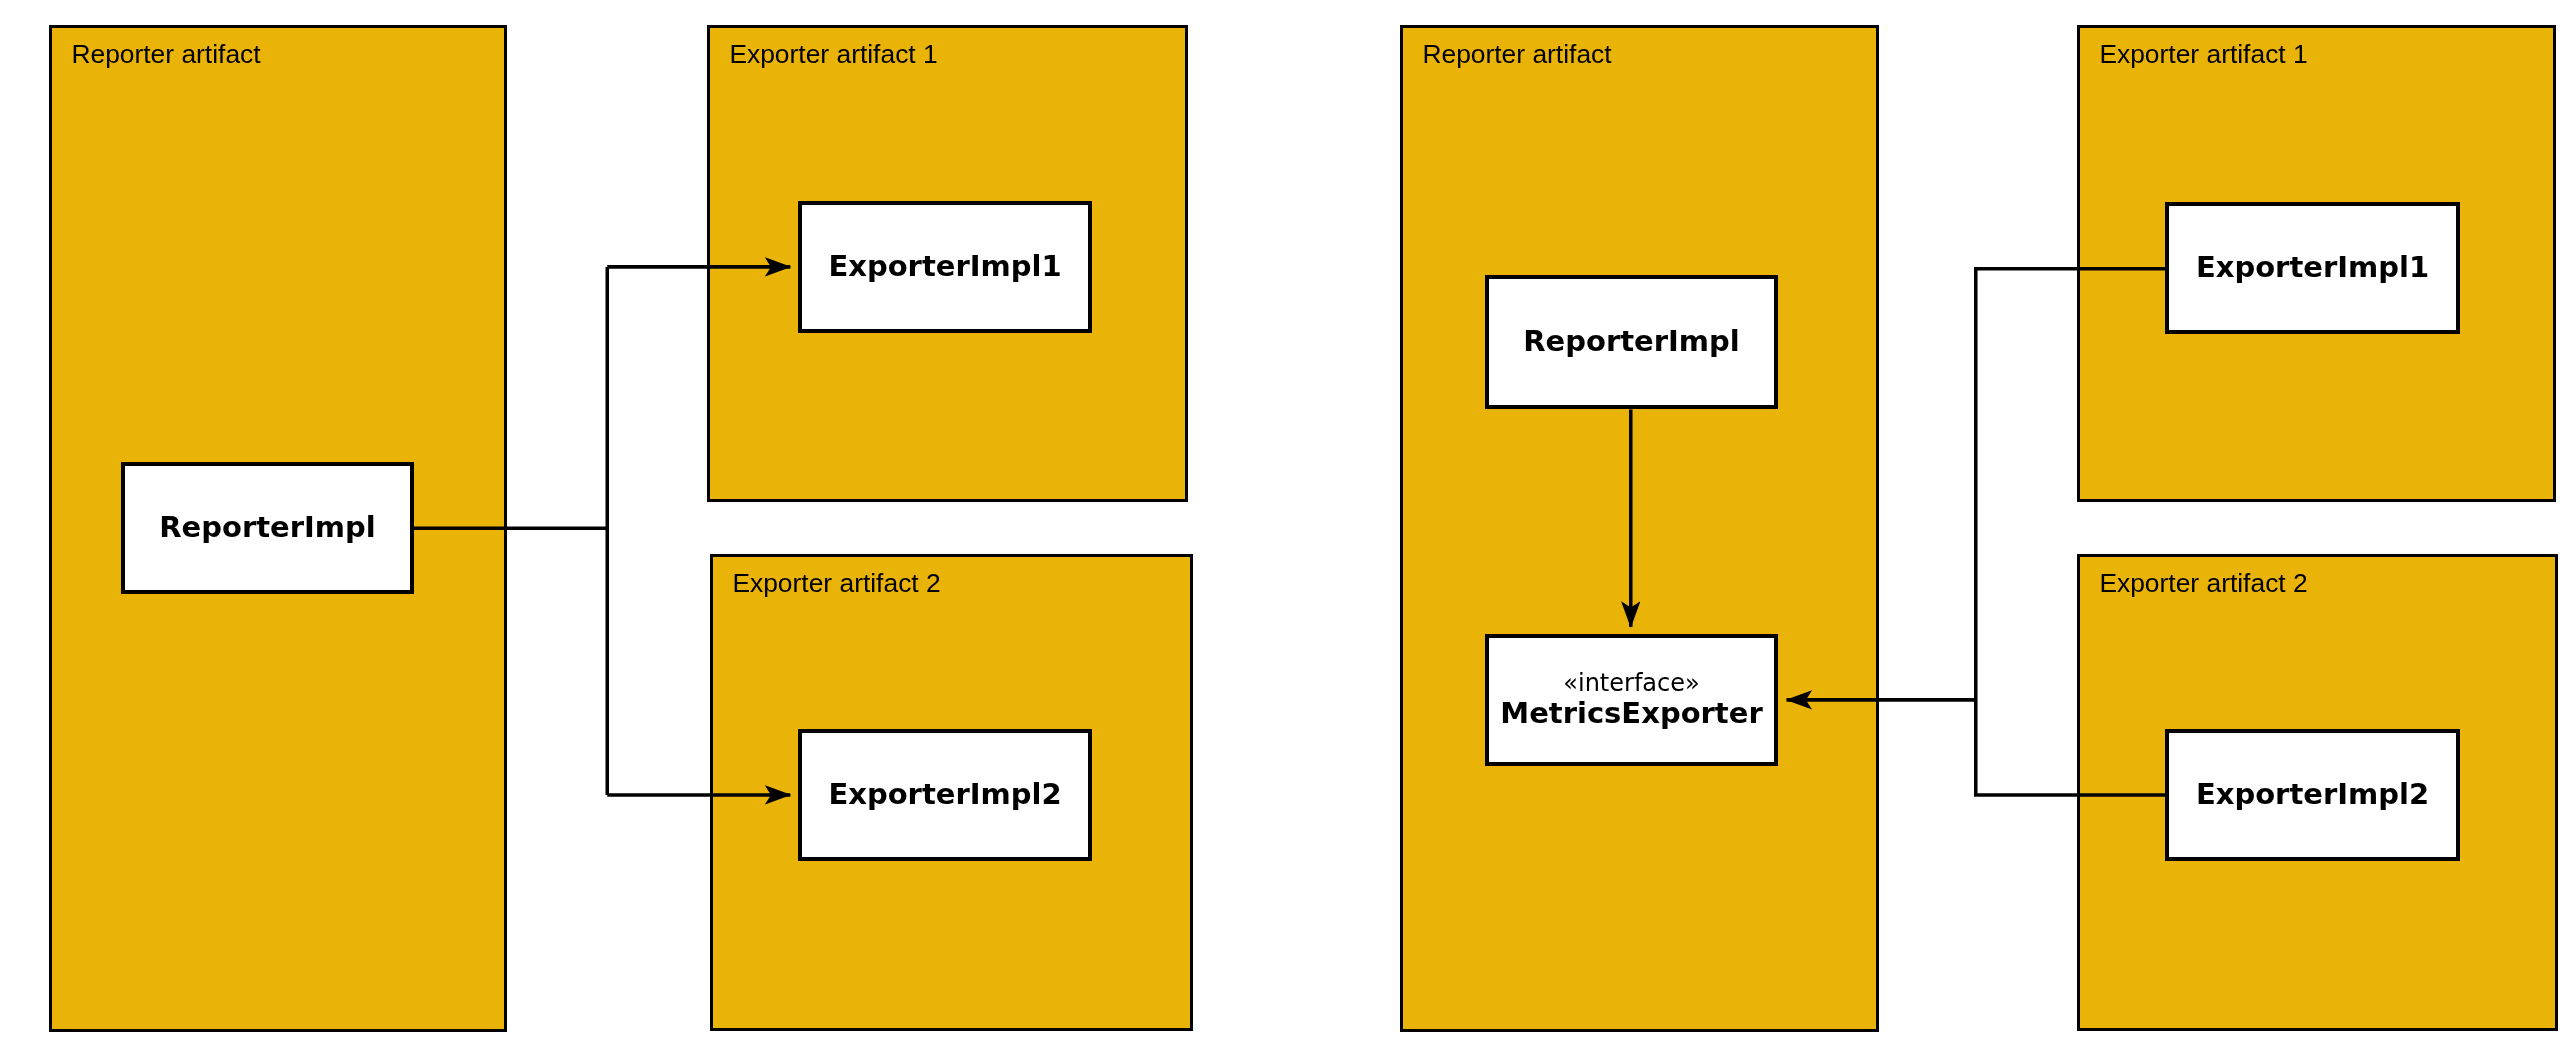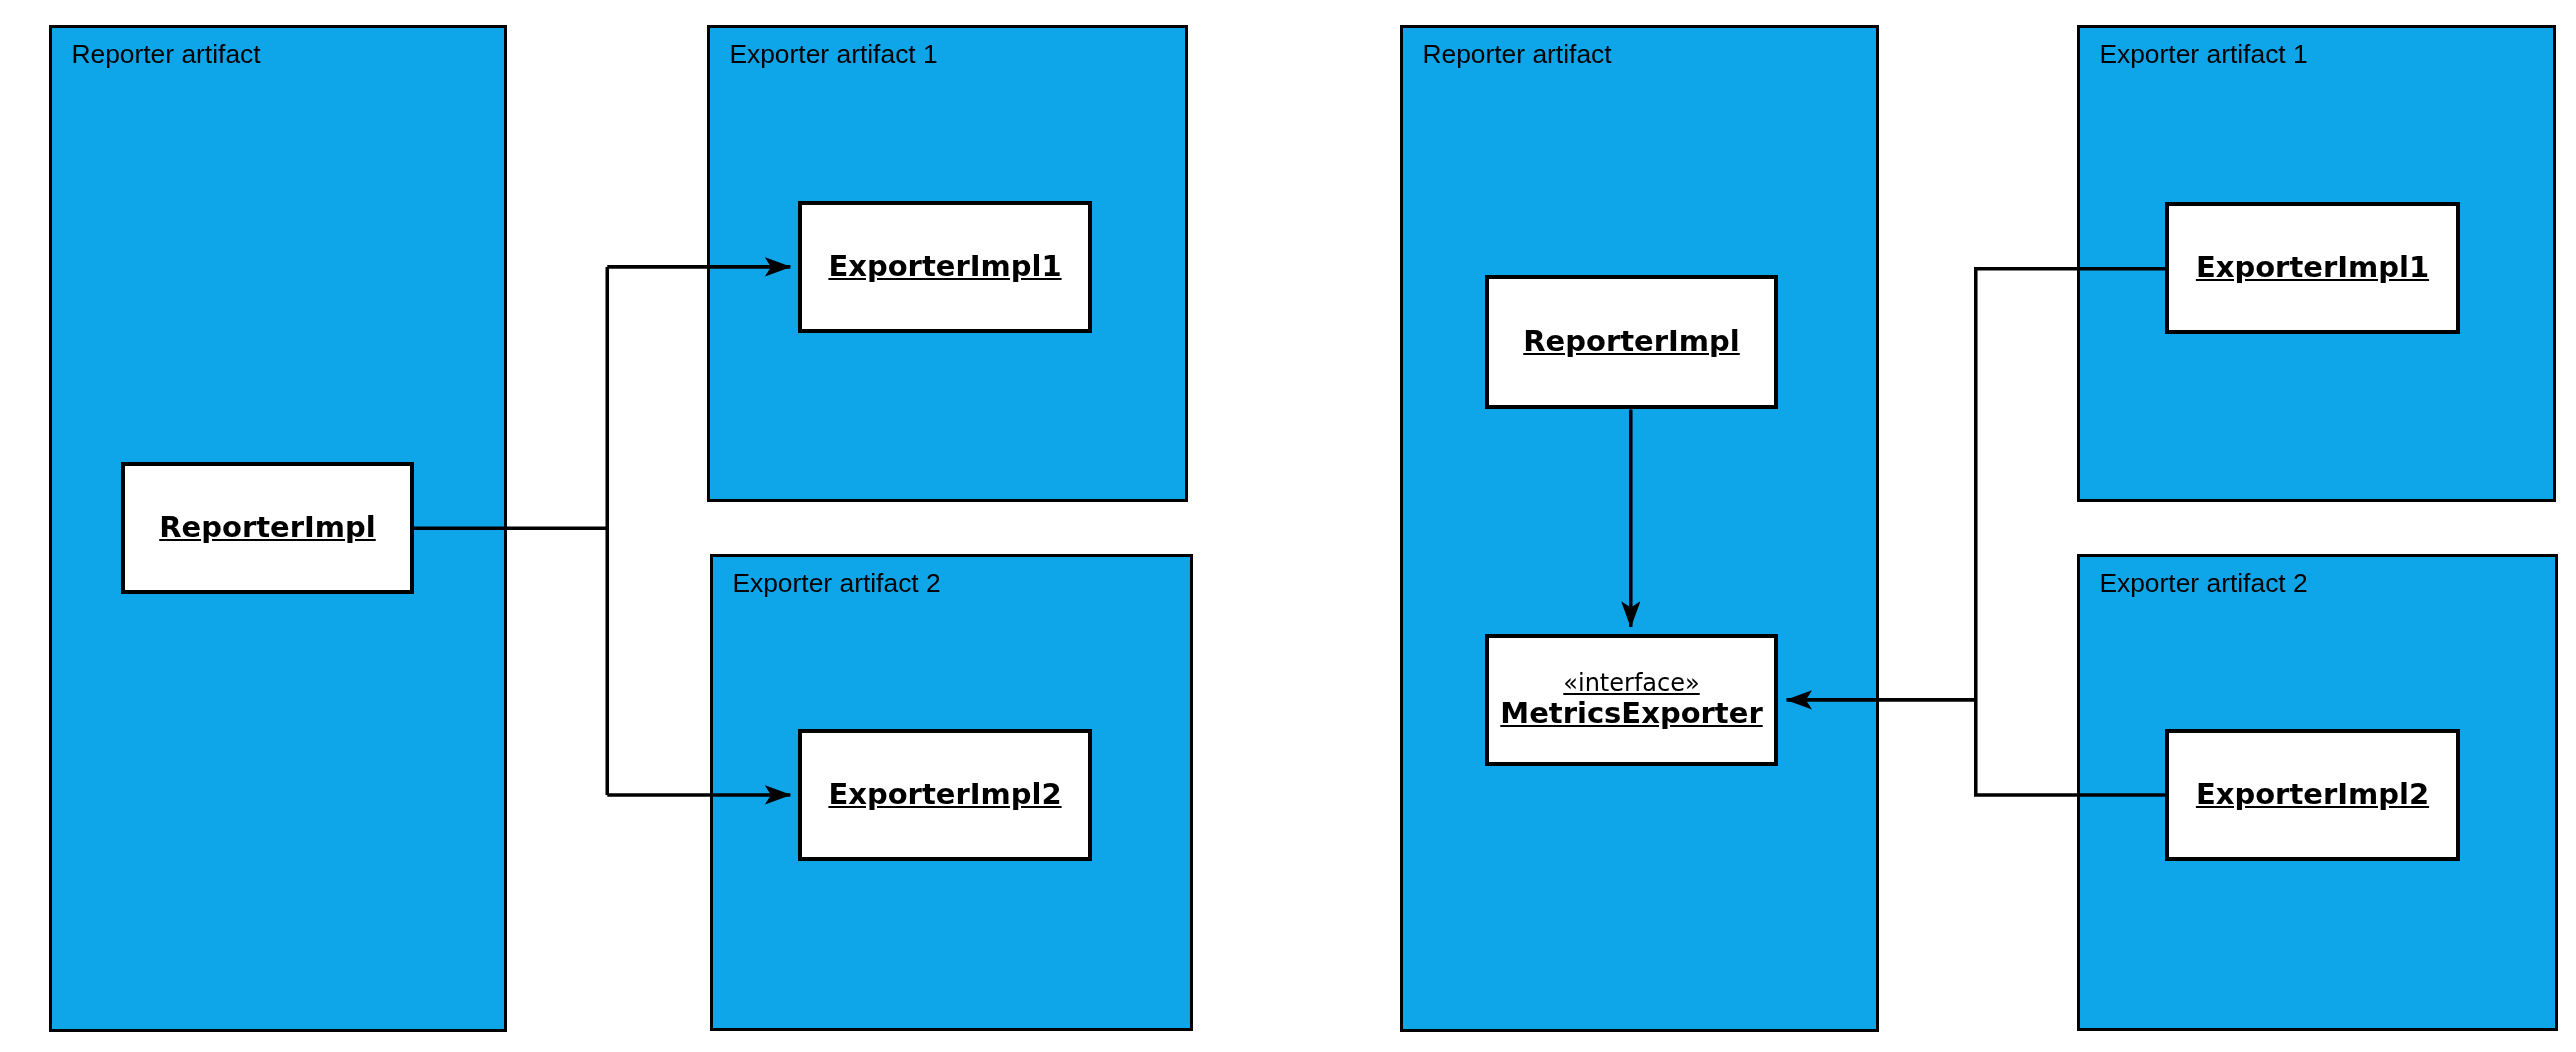--- a/index.html
+++ b/index.html
@@ -13,21 +13,21 @@
     height: 1053px;
     background: #ffffff;
     overflow: hidden;
     font-family: "Liberation Sans", sans-serif;
     color: #000000;
   }
   .artifact {
     position: absolute;
     box-sizing: border-box;
     border: 3.5px solid #000000;
-    background: #0ea5e9;
+    background: #eab308;
     z-index: 1;
   }
   .artifact-label {
     position: absolute;
     top: 10.6px;
     left: 19.4px;
     font-size: 26.4px;
     line-height: 1.2;
     white-space: nowrap;
     font-family: "Liberation Sans", sans-serif;
@@ -47,21 +47,20 @@
     position: absolute;
     box-sizing: border-box;
     border: 4.4px solid #000000;
     background: #ffffff;
     display: flex;
     flex-direction: column;
     align-items: center;
     justify-content: center;
     text-align: center;
     z-index: 3;
-    text-decoration: underline;
   }
   .cls-name {
     font-family: "DejaVu Sans", sans-serif;
     font-weight: bold;
     font-size: 29px;
     line-height: 1.15;
     white-space: nowrap;
   }
   .cls-stereo {
     font-family: "DejaVu Sans", sans-serif;

